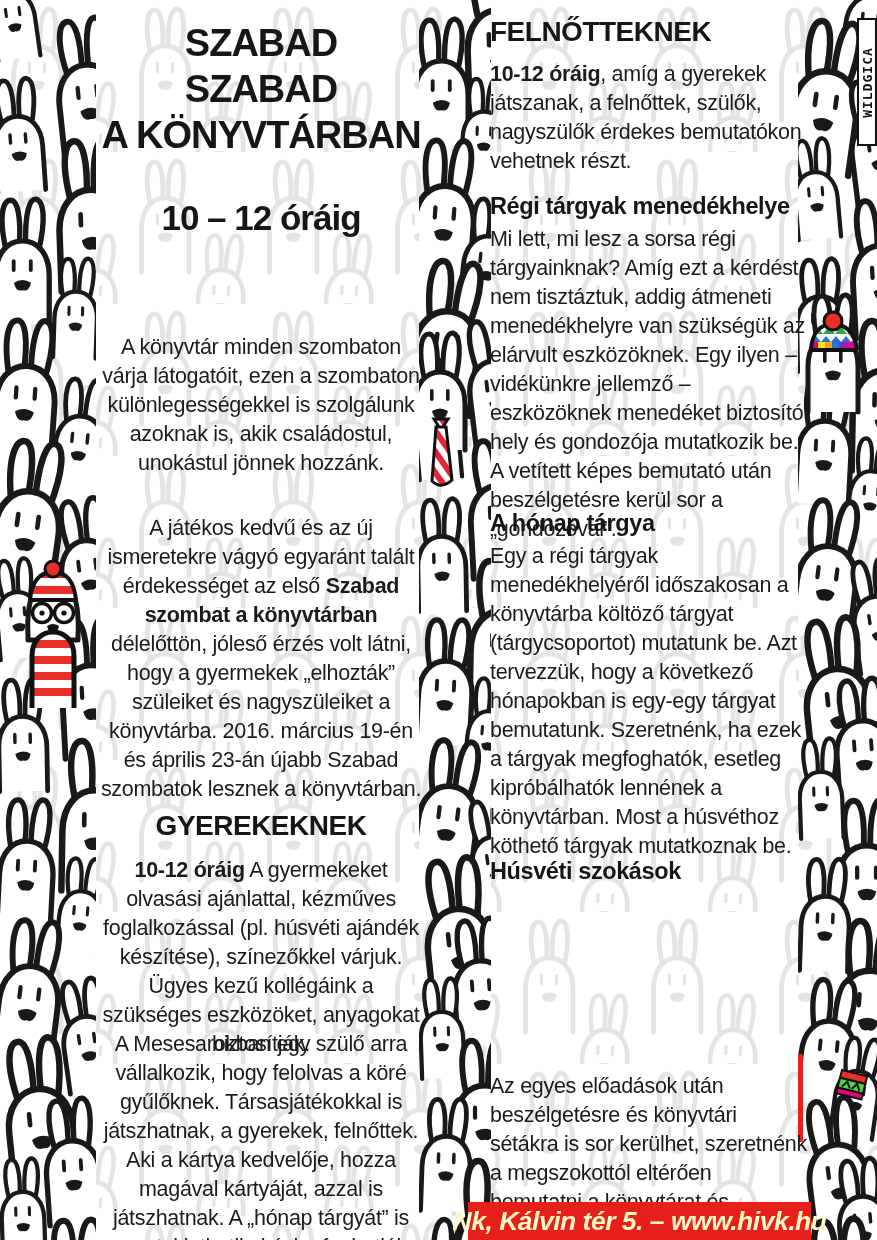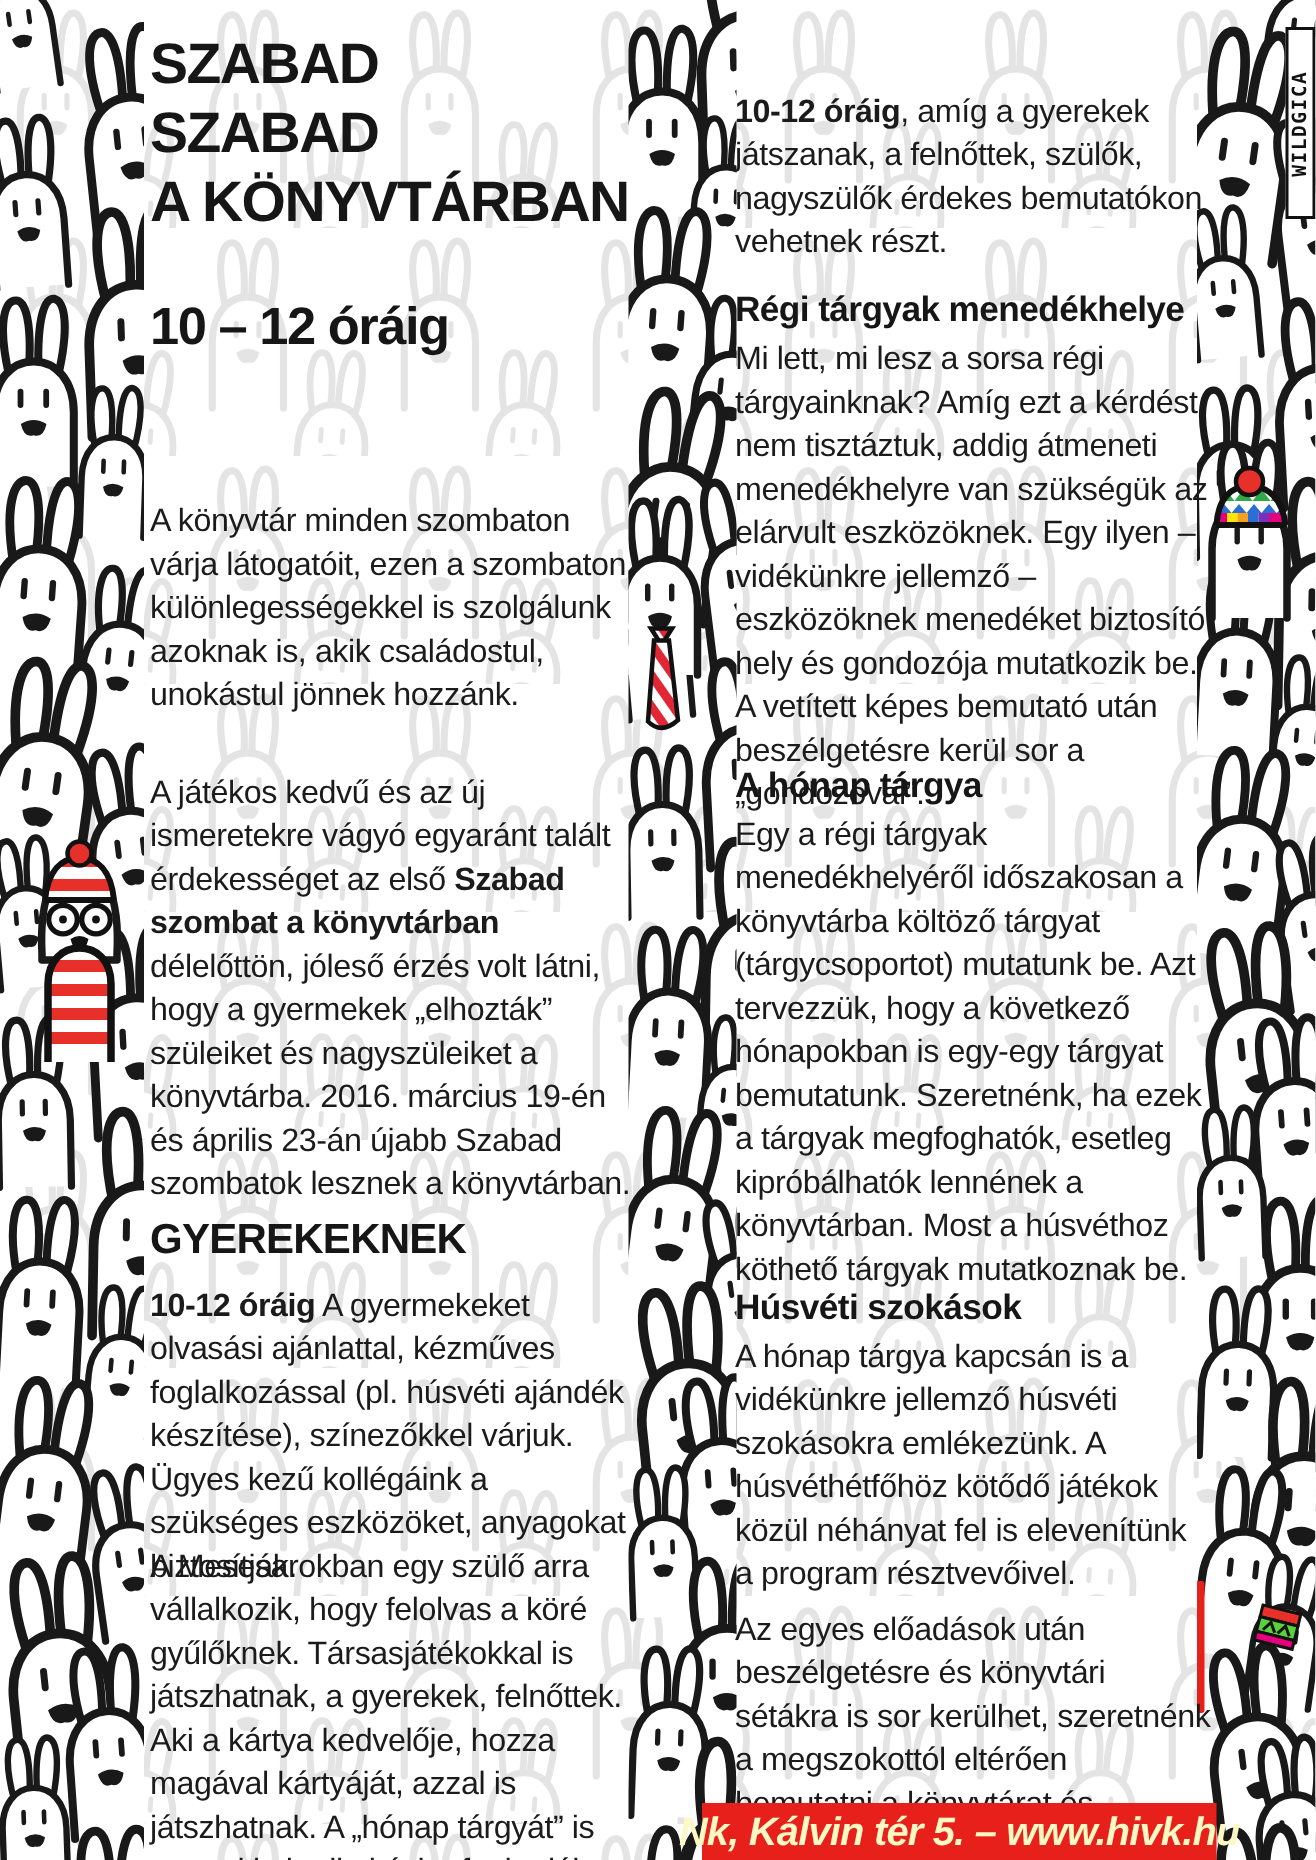--- a/index.html
+++ b/index.html
@@ -11,21 +11,21 @@
   svg{display:block;}
   .bg-pattern{position:absolute;left:0;top:0;z-index:0;}
   .strip{position:absolute;top:0;height:1240px;z-index:2;color:#191919;}
   #strip-left{left:0;width:96px;}
   #strip-mid{left:419px;width:72px;}
   #strip-right{left:798px;width:79px;}
   .o{fill:#fff;stroke:currentColor;stroke-width:5;stroke-linecap:round;stroke-linejoin:round;}
   .f{fill:currentColor;}
 
   .col{position:absolute;z-index:3;}
-  .col-left{left:100px;width:322px;}
+  .col-left{left:100px;width:322px;text-align:center;}
   .col-right{left:490px;width:318px;}
   .abs{position:absolute;left:0;right:0;}
 
   .title{font-size:38px;line-height:46px;font-weight:700;letter-spacing:-1px;color:#161616;}
   .date{font-size:35px;line-height:48px;font-weight:700;letter-spacing:-1px;color:#161616;}
   .h1{font-size:28px;font-weight:700;letter-spacing:-0.5px;color:#161616;}
   .h2{font-size:23.5px;font-weight:700;letter-spacing:-0.4px;color:#161616;}
   p{margin:0;font-size:21.5px;line-height:29px;letter-spacing:-0.3px;}
   .b{font-weight:700;}
 
@@ -231,30 +231,30 @@
       <div>10 – 12 óráig</div>
     </div>
     <p class="abs" style="top:333px;">A könyvtár minden szombaton várja látogatóit, ezen a szombaton különlegességekkel is szolgálunk azoknak is, akik családostul, unokástul jönnek hozzánk.</p>
     <p class="abs" style="top:514px;"><span>A játékos kedvű és az új ismeretekre vágyó egyaránt talált érdekességet az első </span><span class="b">Szabad szombat a könyvtárban</span><span> délelőttön, jóleső érzés volt látni, hogy a gyermekek „elhozták” szüleiket és nagyszüleiket a könyvtárba. 2016. március 19-én és április 23-án újabb Szabad szombatok lesznek a könyvtárban.</span></p>
     <div class="abs h1" style="top:810px;">GYEREKEKNEK</div>
     <p class="abs" style="top:856px;"><span class="b">10-12 óráig</span><span> A gyermekeket olvasási ajánlattal, kézműves foglalkozással (pl. húsvéti ajándék készítése), színezőkkel várjuk. Ügyes kezű kollégáink a szükséges eszközöket, anyagokat biztosítják.</span></p>
     <p class="abs" style="top:1030px;">A Mesesarokban egy szülő arra vállalkozik, hogy felolvas a köré gyűlőknek. Társasjátékokkal is játszhatnak, a gyerekek, felnőttek. Aki a kártya kedvelője, hozza magával kártyáját, azzal is játszhatnak. A „hónap tárgyát” is megtekinthetik, kézbe foghatják majd a gyerekek.</p>
   </div>
 
   <div class="col col-right" style="top:0;height:1240px;">
+    <div class="abs h1" style="top:16px;">FELNŐTTEKNEK</div>
     <p class="abs" style="top:60px;"><span class="b">10-12 óráig</span><span>, amíg a gyerekek játszanak, a felnőttek, szülők, nagyszülők érdekes bemutatókon vehetnek részt.</span></p>
 
     <div class="abs h2" style="top:193px;">Régi tárgyak menedékhelye</div>
     <p class="abs" style="top:225px;">Mi lett, mi lesz a sorsa régi tárgyainknak? Amíg ezt a kérdést nem tisztáztuk, addig átmeneti menedékhelyre van szükségük az elárvult eszközöknek. Egy ilyen – vidékünkre jellemző – eszközöknek menedéket biztosító hely és gondozója mutatkozik be. A vetített képes bemutató után beszélgetésre kerül sor a „gondozóval”.</p>
 
     <div class="abs h2" style="top:510px;">A hónap tárgya</div>
     <p class="abs" style="top:542px;">Egy a régi tárgyak menedékhelyéről időszakosan a könyvtárba költöző tárgyat (tárgycsoportot) mutatunk be. Azt tervezzük, hogy a következő hónapokban is egy-egy tárgyat bemutatunk. Szeretnénk, ha ezek a tárgyak megfoghatók, esetleg kipróbálhatók lennének a könyvtárban. Most a húsvéthoz köthető tárgyak mutatkoznak be.</p>
 
     <div class="abs h2" style="top:858px;">Húsvéti szokások</div>
-    <p class="abs" style="top:890px;">A hónap tárgya kapcsán is a vidékünkre jellemző húsvéti szokásokra emlékezünk. A húsvéthétfőhöz kötődő játékok közül néhányat fel is elevenítünk a program résztvevőivel.</p>
 
     <p class="abs" style="top:1072px;">Az egyes előadások után beszélgetésre és könyvtári sétákra is sor kerülhet, szeretnénk a megszokottól eltérően bemutatni a könyvtárat és működését.</p>
   </div>
 
   <div class="banner">
     <span>Nk, Kálvin tér 5. – www.hivk.hu</span>
   </div>
 
   <div class="signature-box">
     <span>WILDGICA</span>

